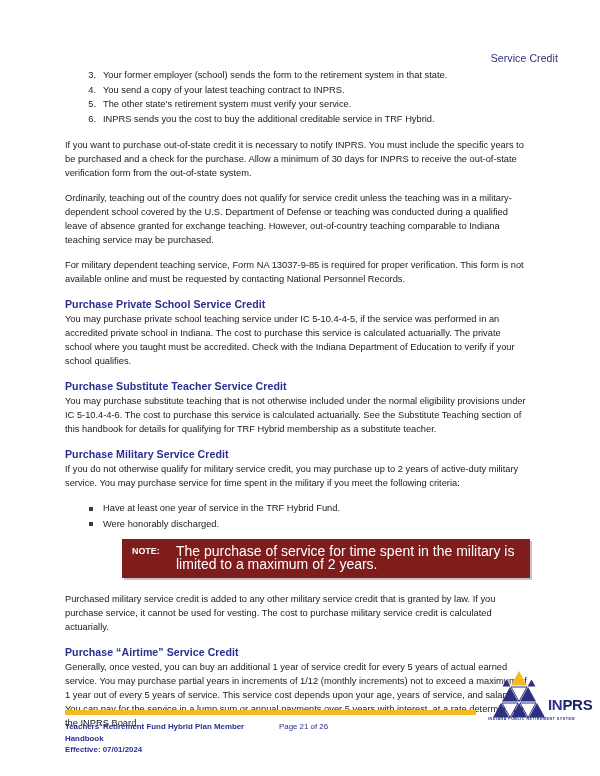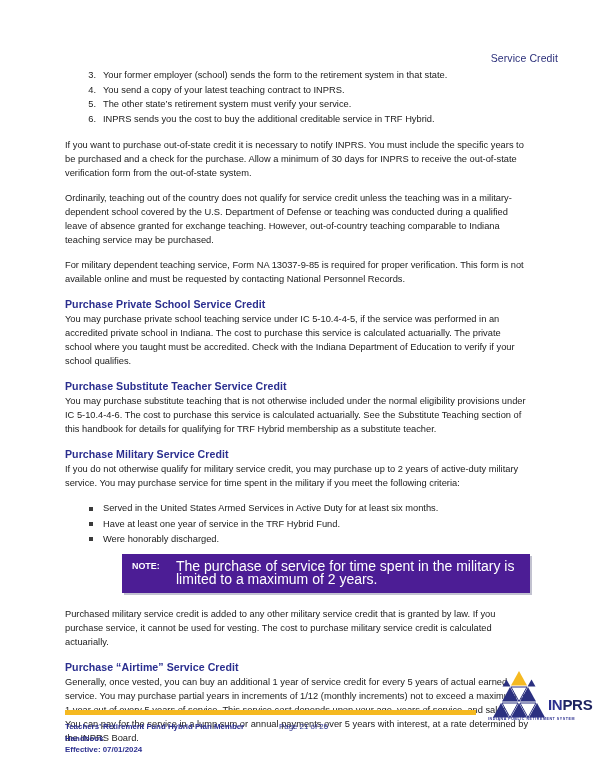--- a/index.html
+++ b/index.html
@@ -104,21 +104,21 @@
     letter-spacing: 0.05px;
     line-height: 14px;
   }
 
   .gap-before { margin-top: 15px; }
 
   
   .note-box {
     margin: 7px 0 14px 57px;
     width: 408px;
-    background: #4c1d95;
+    background: #7f1d1d;
     box-sizing: border-box;
     padding: 6px 8px 7px 10px;
     position: relative;
     box-shadow: 2px 2px 0 rgba(120,120,150,0.45);
   }
   .note-row {
     display: flex;
     align-items: flex-start;
   }
   .note-label {
@@ -249,24 +249,20 @@
     <h2 class="section-heading gap-before">Purchase Private School Service Credit</h2>
     <p class="body-text">You may purchase private school teaching service under IC 5-10.4-4-5, if the service was performed in an accredited private school in Indiana. The cost to purchase this service is calculated actuarially. The private school where you taught must be accredited. Check with the Indiana Department of Education to verify if your school qualifies.</p>
 
     <h2 class="section-heading gap-before">Purchase Substitute Teacher Service Credit</h2>
     <p class="body-text">You may purchase substitute teaching that is not otherwise included under the normal eligibility provisions under IC 5-10.4-4-6. The cost to purchase this service is calculated actuarially. See the Substitute Teaching section of this handbook for details for qualifying for TRF Hybrid membership as a substitute teacher.</p>
 
     <h2 class="section-heading gap-before">Purchase Military Service Credit</h2>
     <p class="body-text">If you do not otherwise qualify for military service credit, you may purchase up to 2 years of active-duty military service. You may purchase service for time spent in the military if you meet the following criteria:</p>
 
     <ul class="sq-list">
-      <li>
-        <span class="sqmark"></span>
-        <span>Served in the United States Armed Services in Active Duty for at least six months.</span>
-      </li>
       <li>
         <span class="sqmark"></span>
         <span>Have at least one year of service in the TRF Hybrid Fund.</span>
       </li>
       <li>
         <span class="sqmark"></span>
         <span>Were honorably discharged.</span>
       </li>
     </ul>
 

